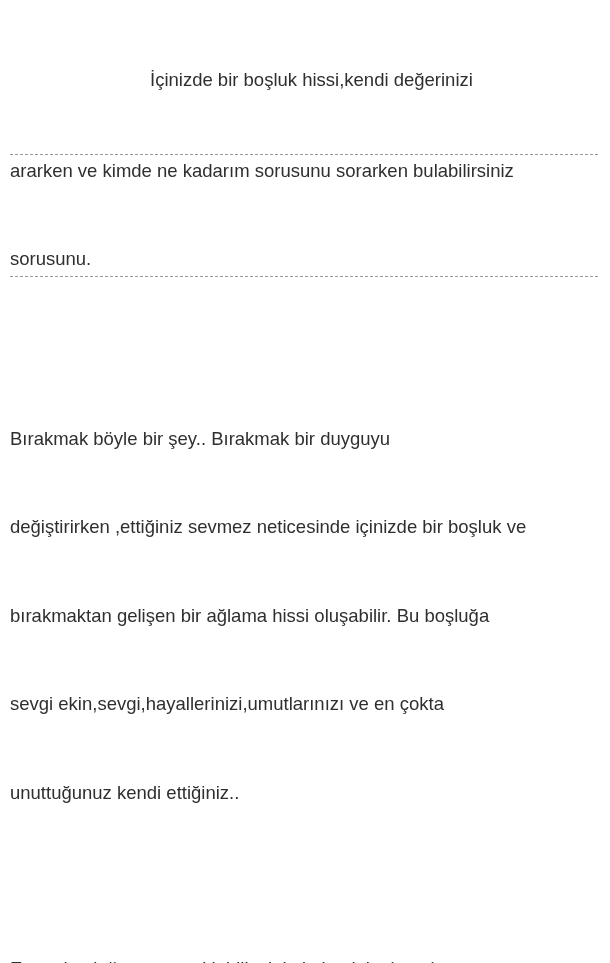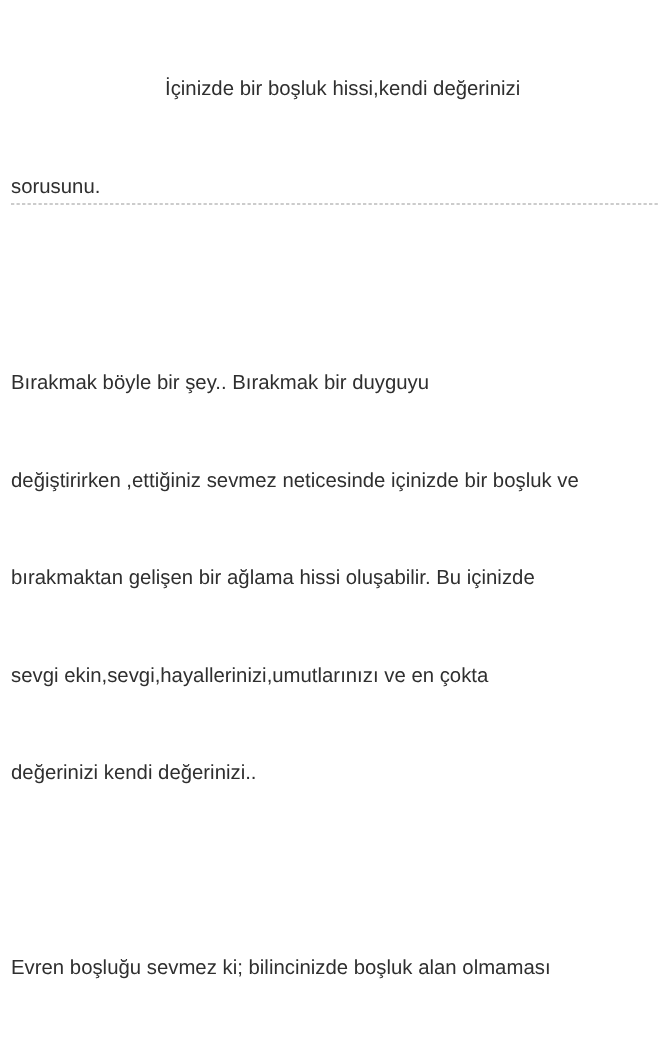--- a/index.html
+++ b/index.html
@@ -50,29 +50,30 @@
     width: 140px;
   }
 </style>
 </head>
 <body>
 
 <div class="page">
 
   <p class="para first">
     <span class="line"><span class="lead-space"></span><span>İçinizde bir boşluk hissi,kendi değerinizi</span></span>
+    <span class="line dashed-top">ararken ve kimde ne kadarım sorusunu sorarken bulabilirsiniz</span>
     <span class="line dashed-bottom">sorusunu.</span>
   </p>
 
   <p class="para">
     <span class="line">Bırakmak böyle bir şey.. Bırakmak bir duyguyu</span>
     <span class="line">değiştirirken ,ettiğiniz sevmez neticesinde içinizde bir boşluk ve</span>
-    <span class="line">bırakmaktan gelişen bir ağlama hissi oluşabilir. Bu içinizde</span>
+    <span class="line">bırakmaktan gelişen bir ağlama hissi oluşabilir. Bu boşluğa</span>
     <span class="line">sevgi ekin,sevgi,hayallerinizi,umutlarınızı ve en çokta</span>
-    <span class="line">değerinizi kendi değerinizi..</span>
+    <span class="line">unuttuğunuz kendi ettiğiniz..</span>
   </p>
 
   <p class="para">
     <span class="line">Evren boşluğu sevmez ki; bilincinizde boşluk alan olmaması</span>
     
     
   </p>
 
 </div>
 

